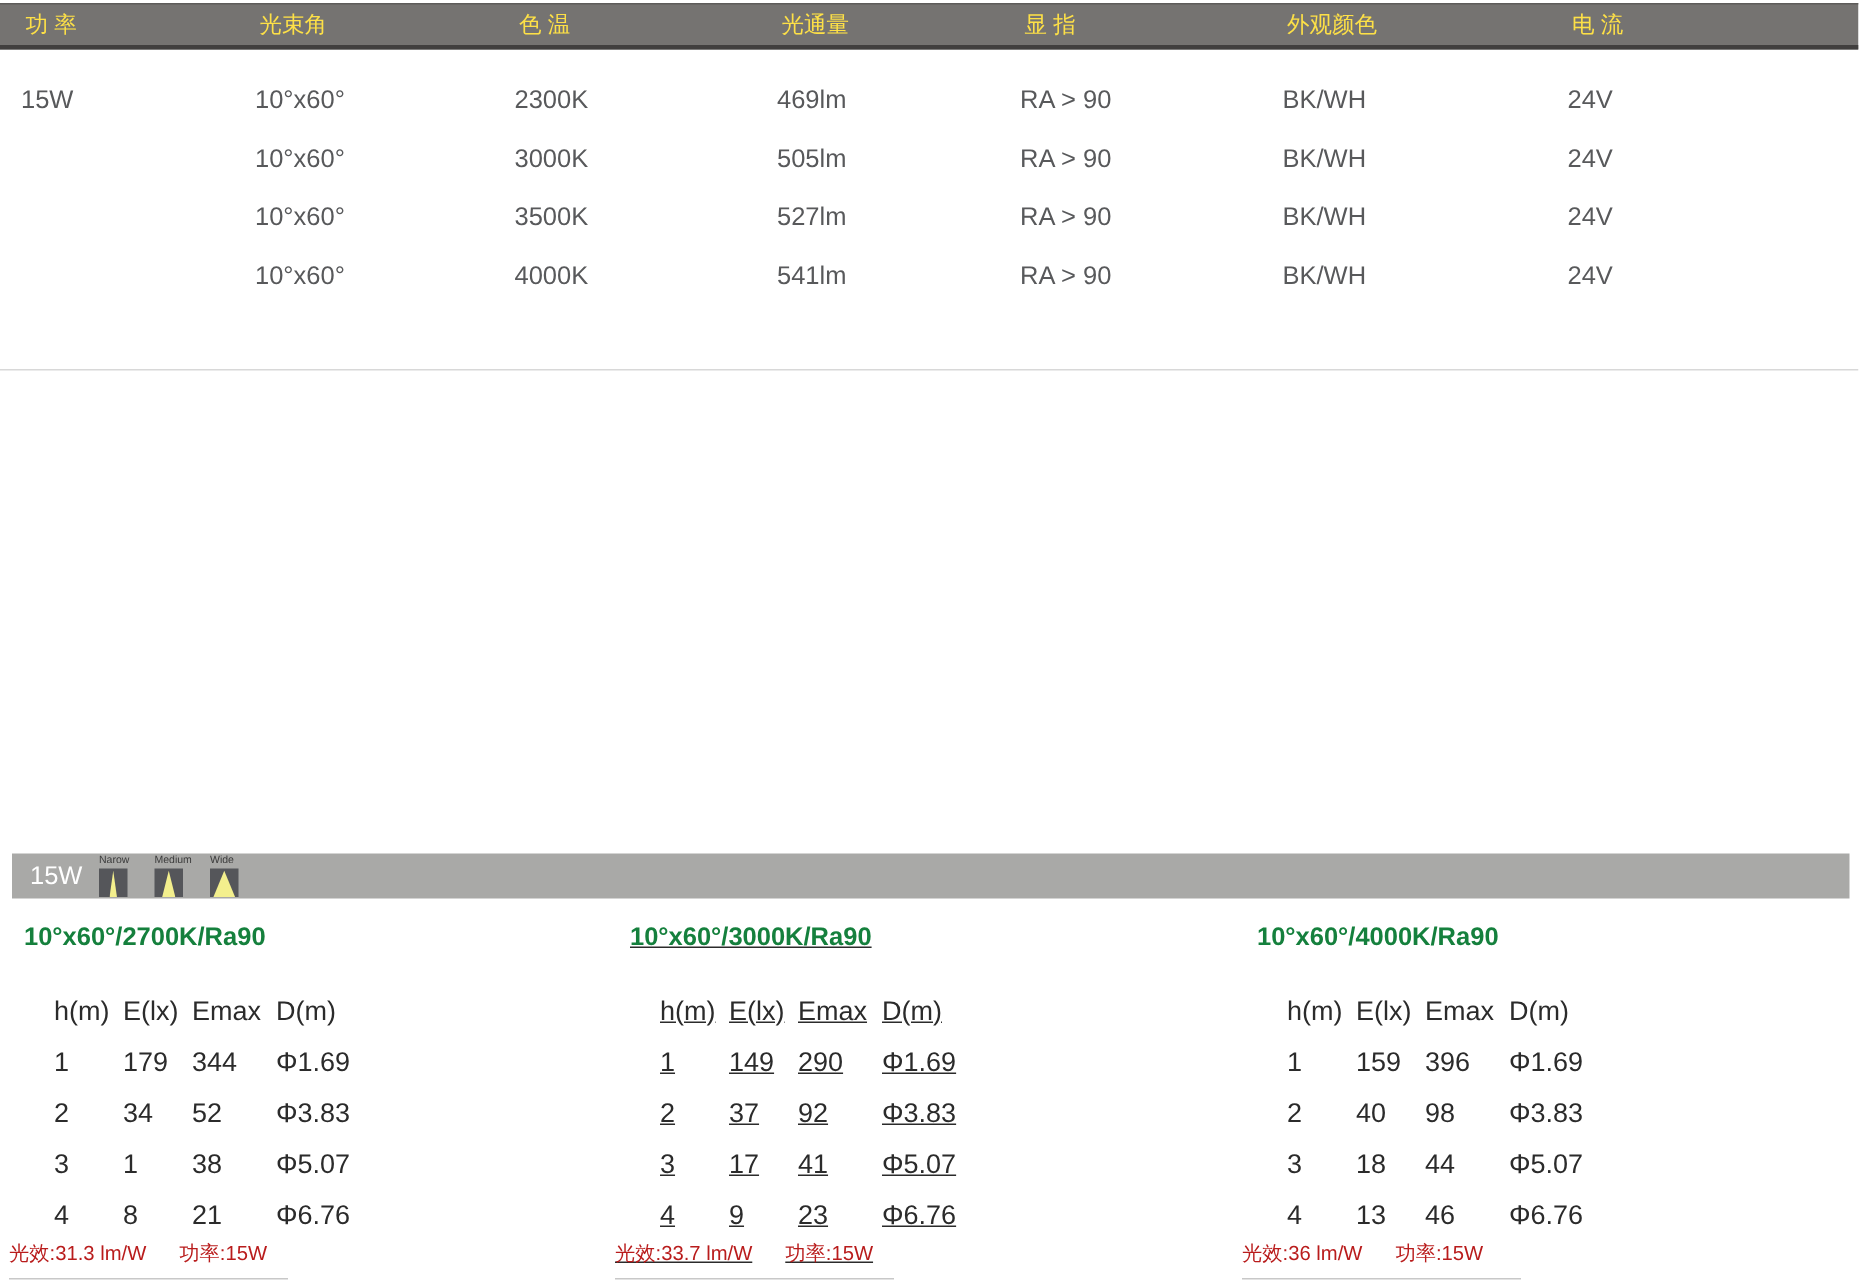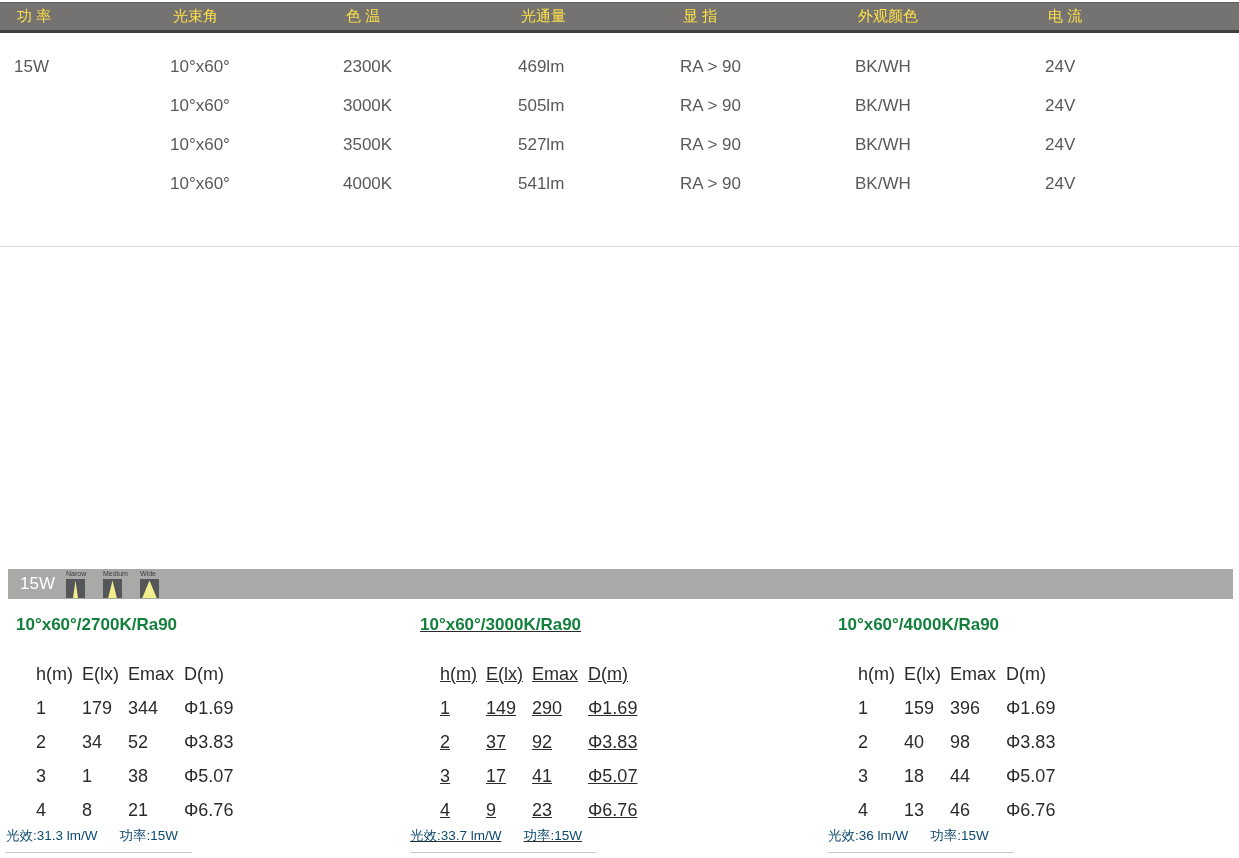--- a/index.html
+++ b/index.html
@@ -40,21 +40,21 @@
   
   .pt{position:absolute;top:615px;width:200px;color:#2b2b2b;}
   .pt1{left:6px;}.pt2{left:410px;text-decoration:underline;}.pt3{left:828px;}
   .pt-title{font-size:17px;font-weight:bold;color:#15803d;line-height:20px;padding-left:10px;white-space:nowrap;}
   .pt-cols,.pt-row{
     display:grid;grid-template-columns:46px 46px 56px 62px;
     height:34px;align-items:center;font-size:18px;padding-left:2px;box-sizing:border-box;margin-left:28px;
   }
   .pt-cols{margin-top:22px;}
   .pt-footer{
-    display:flex;gap:22px;font-size:13.5px;line-height:18px;color:#0c4a6e;
+    display:flex;gap:22px;font-size:13.5px;line-height:18px;color:#b91c1c;
     width:186px;border-bottom:1px solid #c8c8c8;padding-bottom:7px;white-space:nowrap;
   }
 </style>
 </head>
 <body>
 
 <div class="spec-header">
 
     <div>功 率</div>
 

